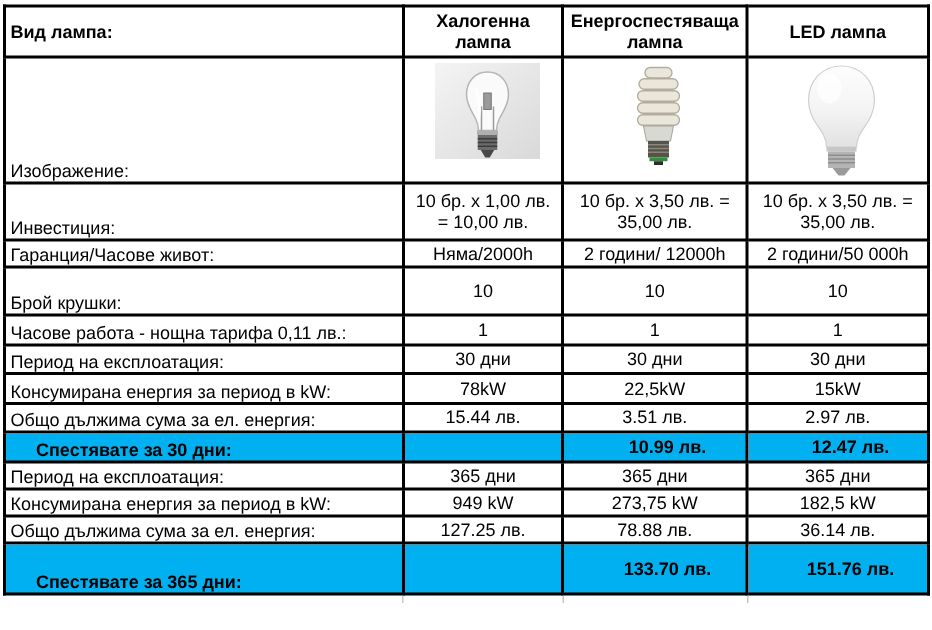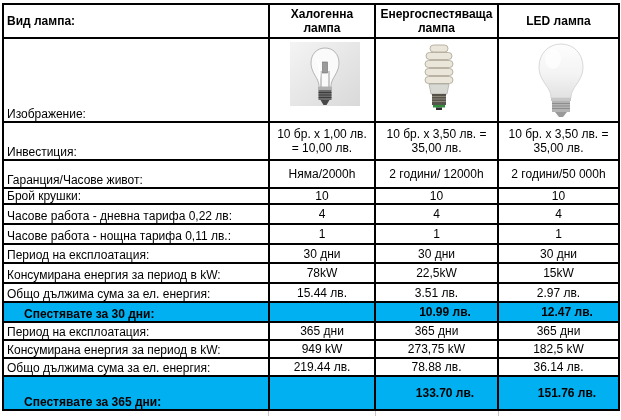--- a/index.html
+++ b/index.html
@@ -126,41 +126,35 @@
       </td>
     </tr>
 
     <tr style="height:38px">
       <td class="label">Инвестиция:</td>
       <td class="val" style="white-space:normal">10 бр. x 1,00 лв. = 10,00 лв.</td>
       <td class="val" style="white-space:normal">10 бр. x 3,50 лв. = 35,00 лв.</td>
       <td class="val" style="white-space:normal">10 бр. x 3,50 лв. = 35,00 лв.</td>
     </tr>
 
-    <tr style="height:28px">
+    <tr style="height:18px">
       <td class="label">Гаранция/Часове живот:</td>
       <td class="val">Няма/2000h</td>
       <td class="val">2 години/ 12000h</td>
       <td class="val">2 години/50 000h</td>
     </tr>
 
 
-    <tr style="height:16px">
+    <tr style="height:32px">
       <td class="label">Брой крушки:</td>
       <td class="val">10</td>
       <td class="val">10</td>
       <td class="val">10</td>
     </tr>
 
-    <tr style="height:20px">
-      <td class="label">Часове работа - дневна тарифа 0,22 лв:</td>
-      <td class="val">4</td>
-      <td class="val">4</td>
-      <td class="val">4</td>
-    </tr>
 
     <tr style="height:20px">
       <td class="label">Часове работа - нощна тарифа 0,11 лв.:</td>
       <td class="val">1</td>
       <td class="val">1</td>
       <td class="val">1</td>
     </tr>
 
     <tr style="height:19px">
       <td class="label">Период на експлоатация:</td>
@@ -199,21 +193,21 @@
 
     <tr style="height:18px">
       <td class="label">Консумирана енергия за период в kW:</td>
       <td class="val">949 kW</td>
       <td class="val">273,75 kW</td>
       <td class="val">182,5 kW</td>
     </tr>
 
     <tr style="height:18px">
       <td class="label">Общо дължима сума за ел. енергия:</td>
-      <td class="val">219.44 лв.</td>
+      <td class="val">127.25 лв.</td>
       <td class="val">78.88 лв.</td>
       <td class="val">36.14 лв.</td>
     </tr>
 
     <tr class="hl" style="height:34px">
       <td class="label">Спестявате за 365 дни:</td>
       <td class="val"></td>
       <td class="val">133.70 лв.</td>
       <td class="val">151.76 лв.</td>
     </tr>

